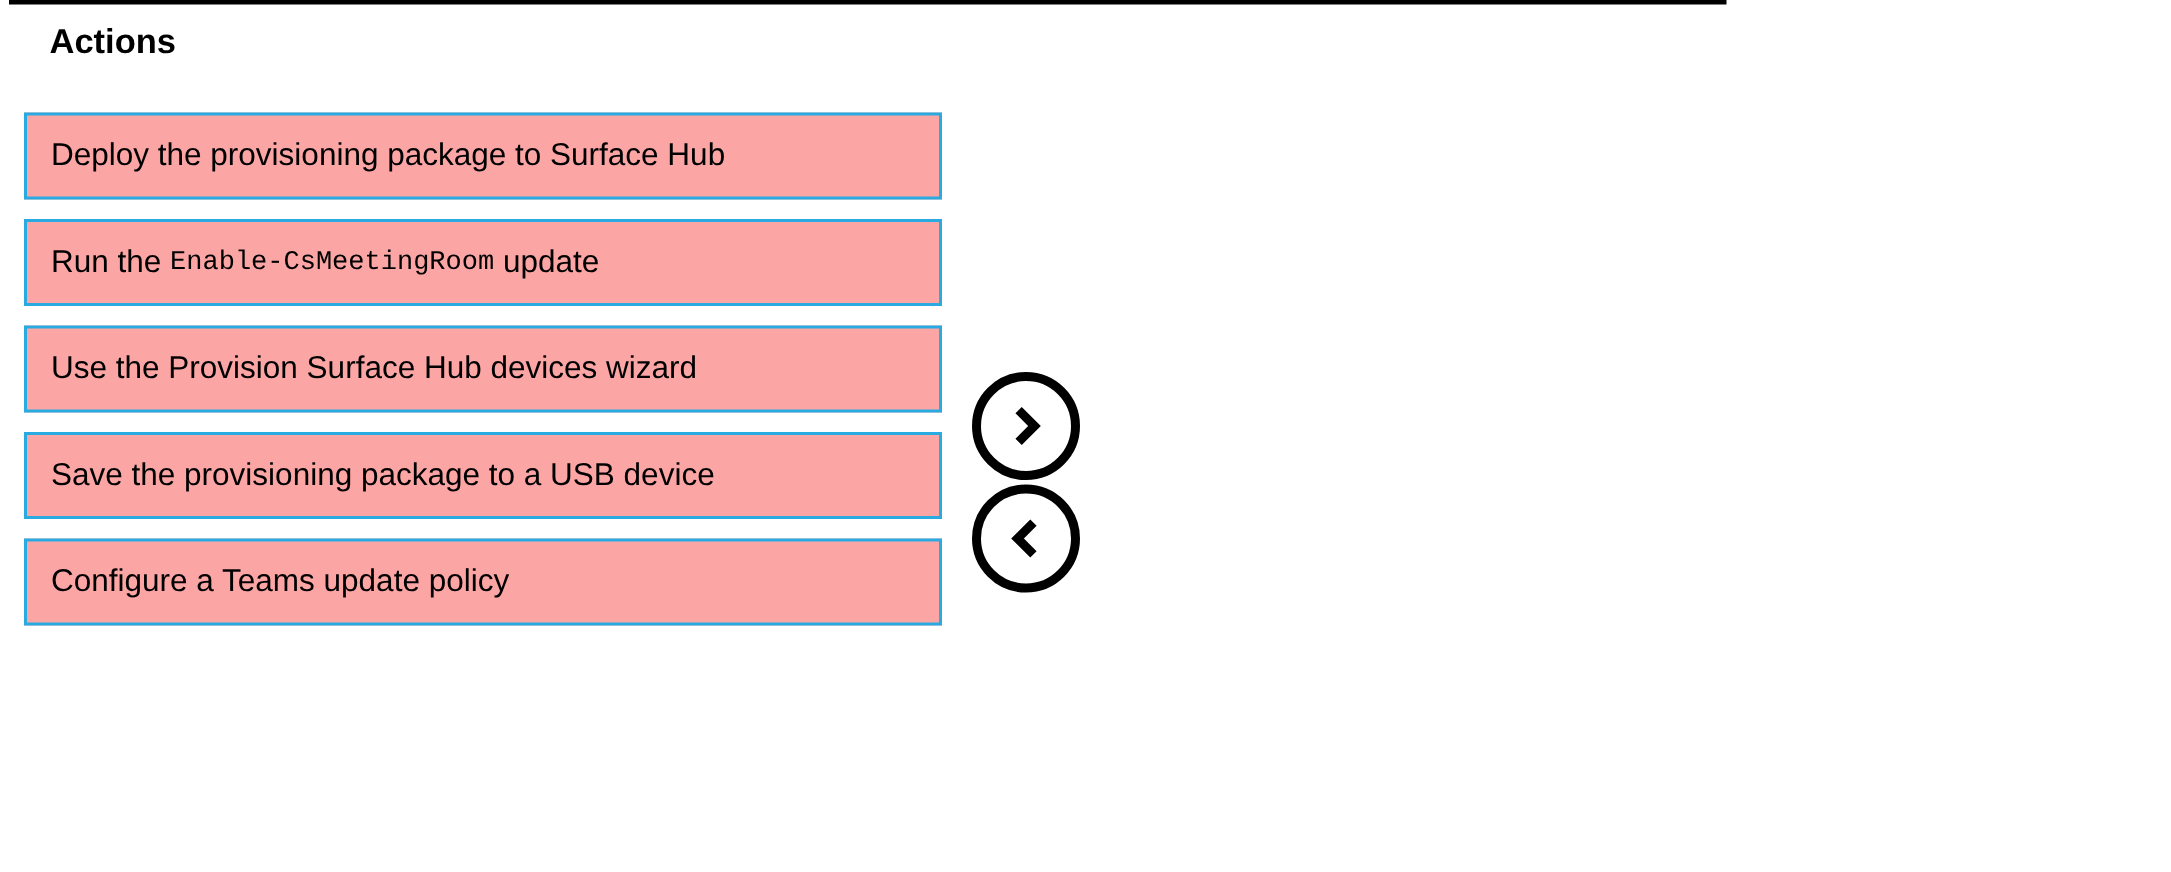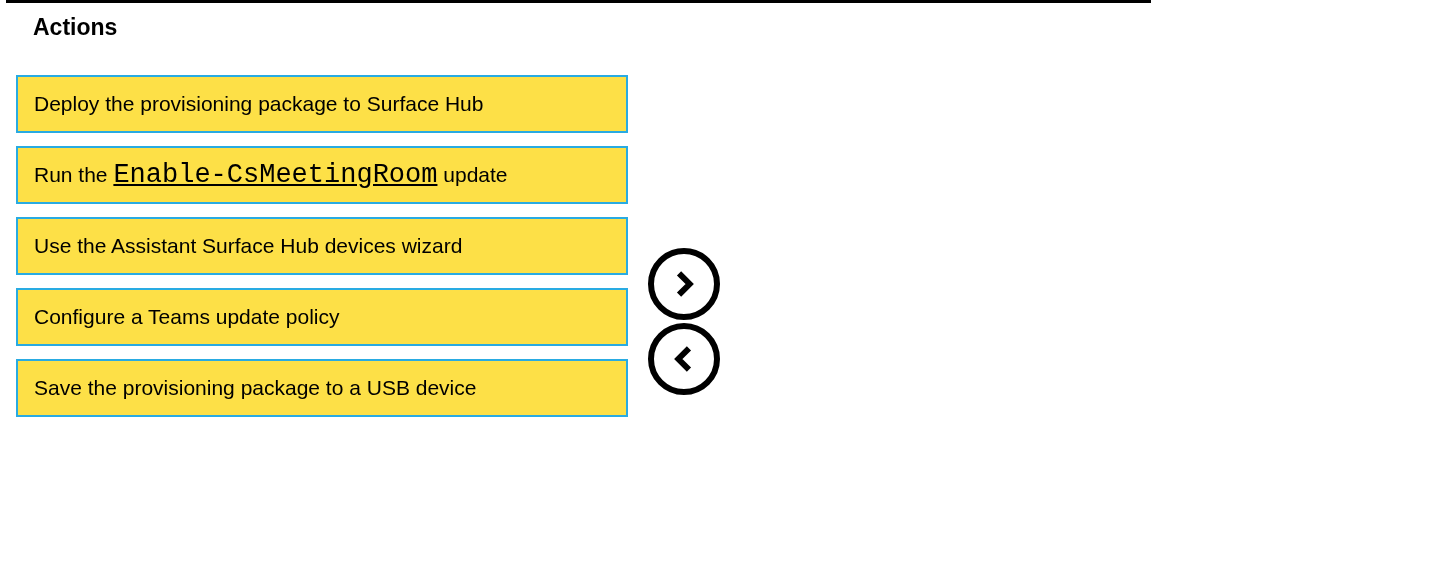--- a/index.html
+++ b/index.html
@@ -44,35 +44,34 @@
     top: 75px;
     width: 612px;
     display: flex;
     flex-direction: column;
     gap: 13px;
   }
 
   .item {
     height: 58px;
     border: 2px solid var(--accent);
-    background: #fde047;
+    background: #fca5a5;
     display: flex;
     align-items: center;
     padding: 0 16px;
     font-size: 21px;
     color: var(--ink);
     cursor: grab;
     white-space: pre;
   }
 
   .item .mono {
     font-family: "Liberation Mono", "DejaVu Sans Mono", monospace;
-    font-size: 27px;
+    font-size: 18px;
     white-space: pre;
-    text-decoration: underline;
   }
 
   .controls {
     position: absolute;
     left: 648px;
     top: 248px;
     display: flex;
     flex-direction: column;
     gap: 3px;
   }
@@ -117,29 +116,29 @@
       <span>Deploy the provisioning package to Surface Hub</span><span class="mono"></span><span></span>
     </div>
 
 
     <div class="item">
       <span>Run the </span><span class="mono">Enable-CsMeetingRoom</span><span> update</span>
     </div>
 
 
     <div class="item">
-      <span>Use the Assistant Surface Hub devices wizard</span><span class="mono"></span><span></span>
+      <span>Use the Provision Surface Hub devices wizard</span><span class="mono"></span><span></span>
+    </div>
+
+    <div class="item">
+      <span>Save the provisioning package to a USB device</span><span class="mono"></span><span></span>
     </div>
 
     <div class="item">
       <span>Configure a Teams update policy</span><span class="mono"></span><span></span>
-    </div>
-
-    <div class="item">
-      <span>Save the provisioning package to a USB device</span><span class="mono"></span><span></span>
     </div>
 
   </div>
 
   <div class="controls">
     <button class="circle-btn">
       <span>
         <svg width="34" height="34" viewBox="0 0 24 24" fill="none">
           <path d="M8.5 4.5 L16 12 L8.5 19.5" stroke="#000000" stroke-width="4.2" stroke-linejoin="miter"></path>
         </svg>

